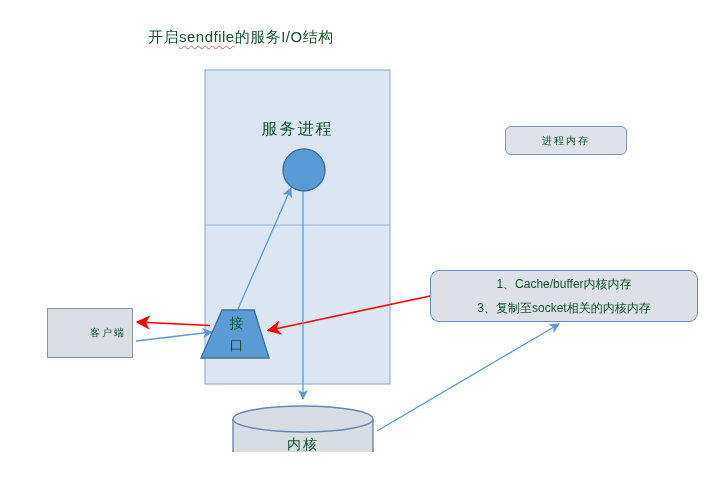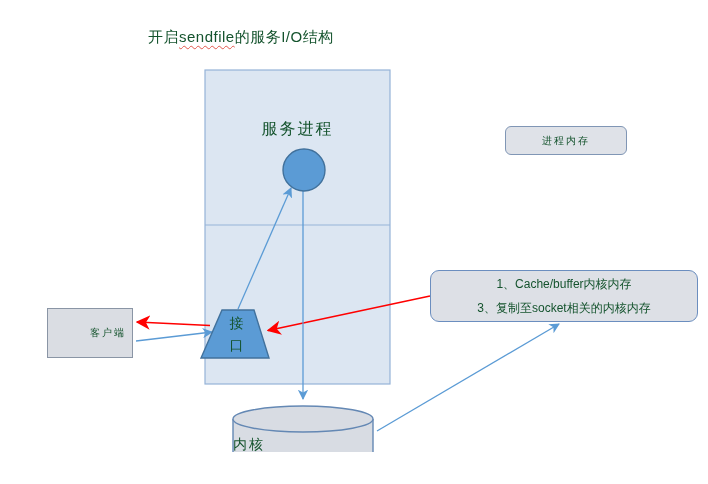--- a/index.html
+++ b/index.html
@@ -26,21 +26,21 @@
     left:205px;top:119px;width:185px;
     text-align:center;font-size:16px;letter-spacing:2px;
   }
   .interface-label{
     left:218px;top:312px;width:38px;
     text-align:center;font-size:14px;line-height:22px;
     white-space:pre-line;letter-spacing:1px;
   }
   .kernel-label{
     left:233px;top:436px;width:140px;
-    text-align:left;font-size:14px;letter-spacing:2px;
+    text-align:center;font-size:14px;letter-spacing:2px;
   }
   .node{
     position:absolute;z-index:2;
     display:flex;align-items:center;justify-content:center;
     box-sizing:border-box;font-size:10px;
   }
   .client-box{
     left:47px;top:308px;width:86px;height:50px;
     background:#dadde3;border:1.5px solid #8a95a5;
     letter-spacing:2px;

